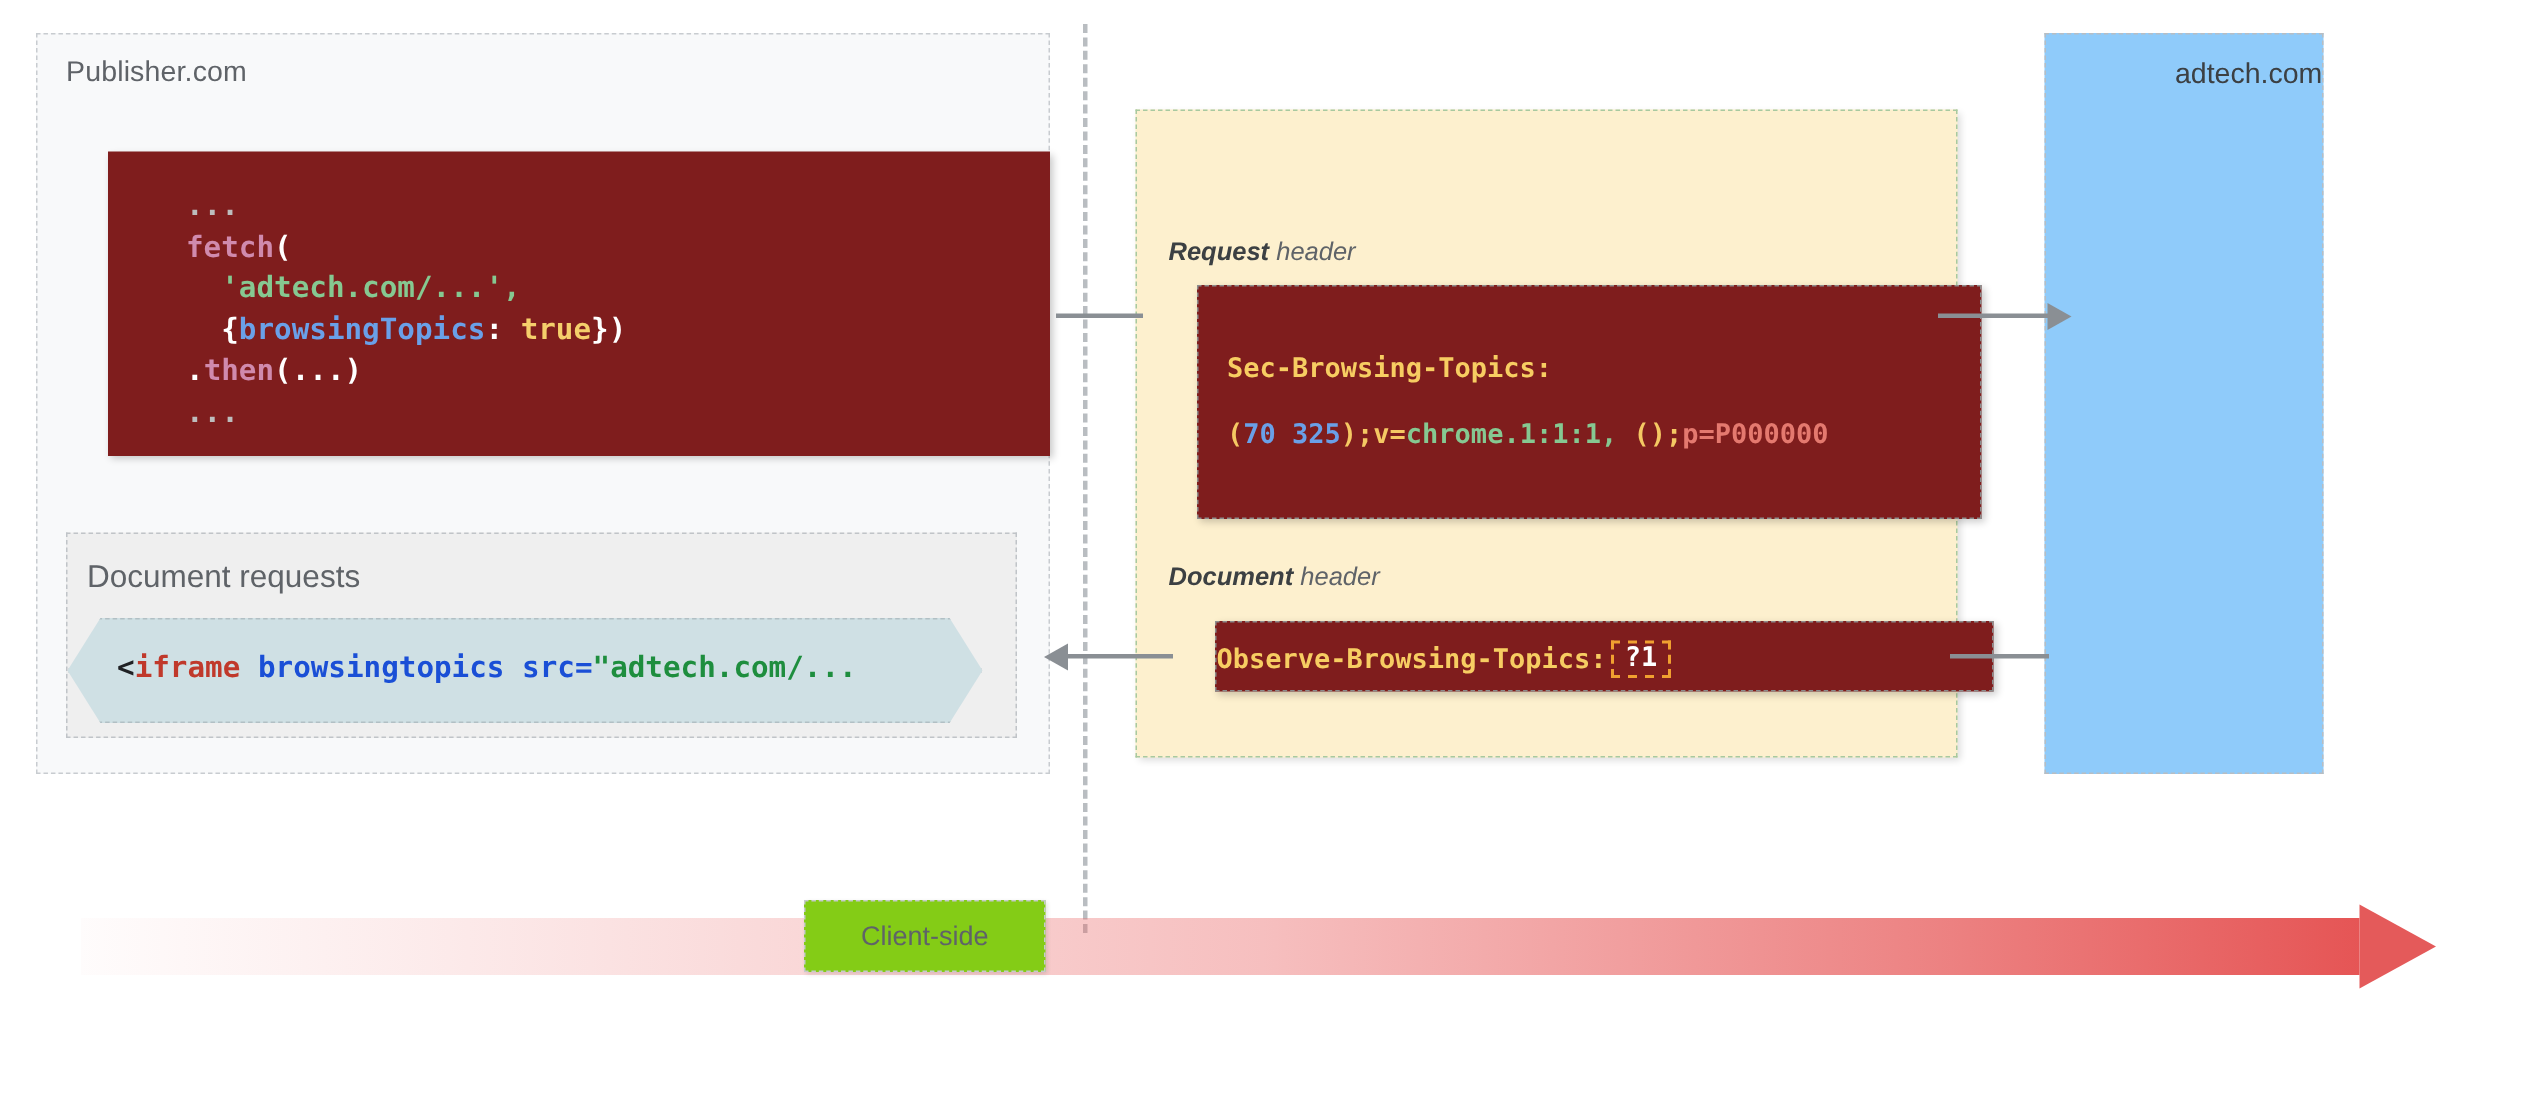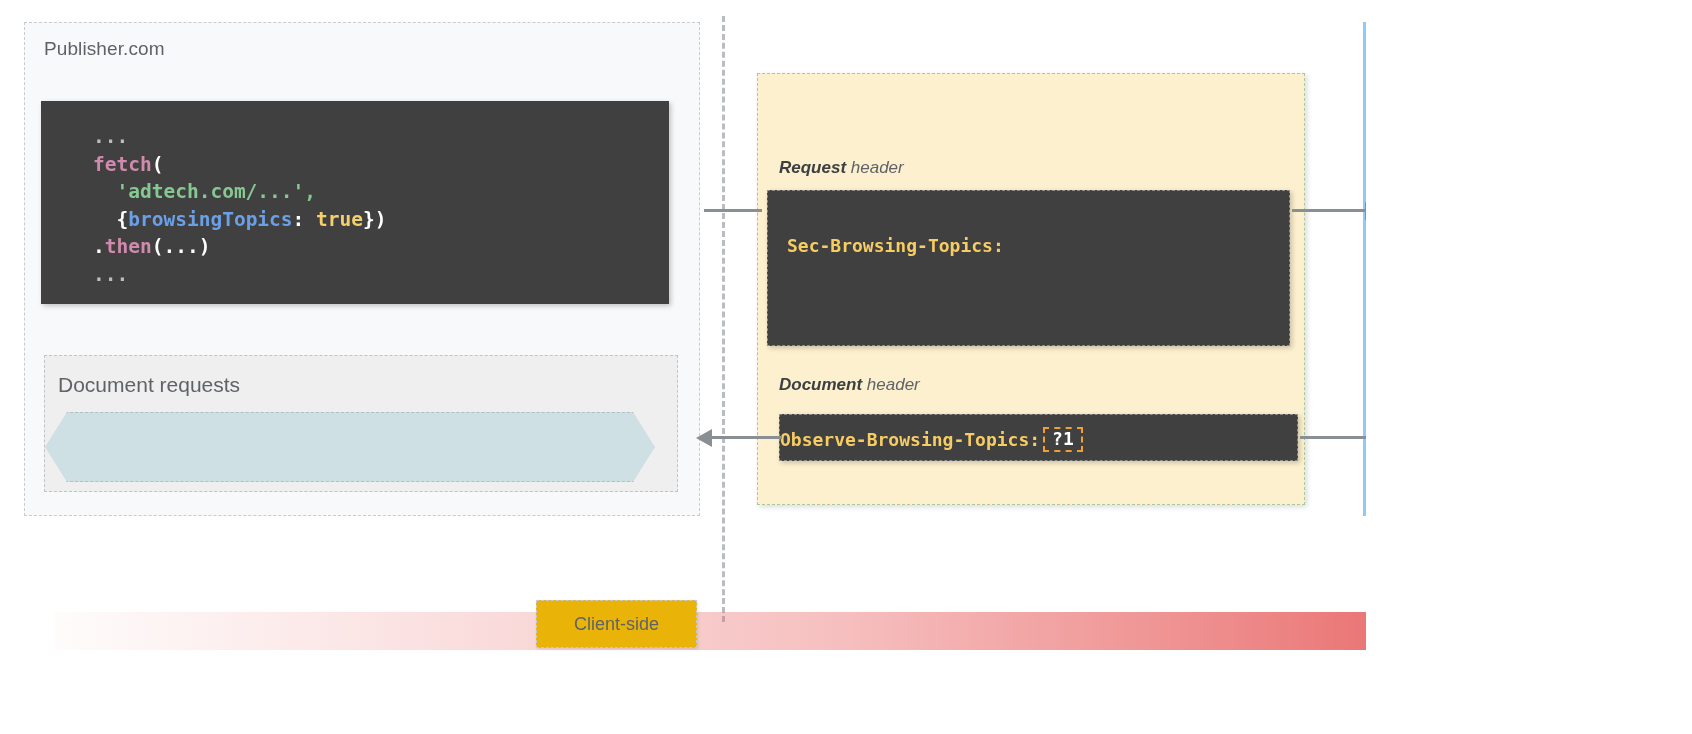--- a/index.html
+++ b/index.html
@@ -5,21 +5,21 @@
   html, body {
     margin: 0;
     padding: 0;
     background: #ffffff;
   }
   body {
     font-family: "Liberation Sans", sans-serif;
   }
   #canvas {
     position: relative;
-    width: 1366px;
+    width: 1692px;
     height: 734px;
     background: #ffffff;
     overflow: hidden;
   }
 
   
   .publisher-box {
     position: absolute;
     left: 24px;
     top: 22px;
@@ -34,22 +34,23 @@
     left: 44px;
     top: 38px;
     font-size: 19px;
     color: #5f6368;
     letter-spacing: .1px;
   }
 
   
   .code-dark {
     position: absolute;
-    background: #404040;
-    box-sizing: border-box;
+    background: #7f1d1d;
+    box-sizing: border-box;
+    margin-left: 31px;
   }
   .js-code {
     left: 41px;
     top: 101px;
     width: 628px;
     height: 203px;
     box-shadow: 2px 2px 5px rgba(0,0,0,.22);
   }
   .js-code pre {
     margin: 0;
@@ -288,21 +289,21 @@
     left: 1519px;
     top: -9px;
     width: 0;
     height: 0;
     border-top: 28px solid transparent;
     border-bottom: 28px solid transparent;
     border-left: 51px solid #e45a5a;
   }
   .side-chip {
     position: absolute;
-    background: #eab308;
+    background: #84cc16;
     border: 1.5px dashed #c6cacd;
     box-sizing: border-box;
     font-size: 18px;
     color: #5f6368;
     display: flex;
     align-items: center;
     justify-content: center;
     box-shadow: 1px 1px 3px rgba(0,0,0,.12);
   }
   .chip-client { left: 536px; top: 600px; width: 161px; height: 48px; }
@@ -322,29 +323,31 @@
   <span class="t-str">'adtech.com/...',</span>
   <span class="t-plain">{</span><span class="t-prop">browsingTopics</span><span class="t-plain">: </span><span class="t-bool">true</span><span class="t-plain">})</span>
 <span class="t-plain">.</span><span class="t-fn">then</span><span class="t-plain">(...)</span>
 <span class="t-dots">...</span></pre>
   </div>
 
   <div class="docreq-box"></div>
   <div class="docreq-label">Document requests</div>
 
   <div class="iframe-chip"></div>
+  <div class="iframe-code"><span class="h-pun">&lt;</span><span class="h-tag">iframe</span><span class="h-attr"> browsingtopics src=</span><span class="h-val">"adtech.com/...</span></div>
 
   <div class="divider"></div>
 
   <div class="headers-panel"></div>
 
   <div class="sub-label req-label"><b>Request</b><span> header</span></div>
 
   <div class="code-dark req-code">
     <div class="line1">Sec-Browsing-Topics:</div>
+    <div class="line2"><span class="v-paren">(</span><span class="v-num">70 325</span><span class="v-paren">)</span><span class="v-key">;v=</span><span class="v-green">chrome.1:1:1, </span><span class="v-paren">()</span><span class="v-key">;</span><span class="v-red">p=P000000</span></div>
   </div>
 
   <div class="sub-label res-label"><b>Document</b><span> header</span></div>
 
   <div class="code-dark res-code">
     <div class="rline"><span>Observe-Browsing-Topics:</span><span class="highlight-box">?1</span></div>
   </div>
 
   <div class="adtech-box"></div>
   <div class="adtech-label">adtech.com</div>

